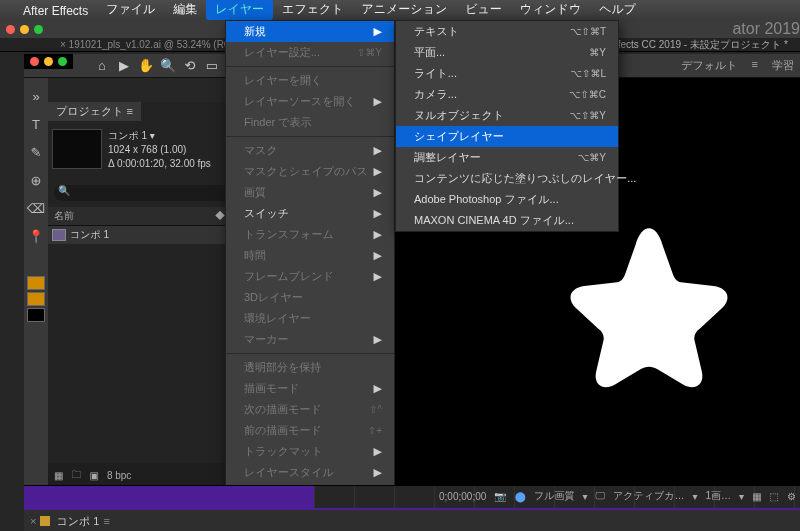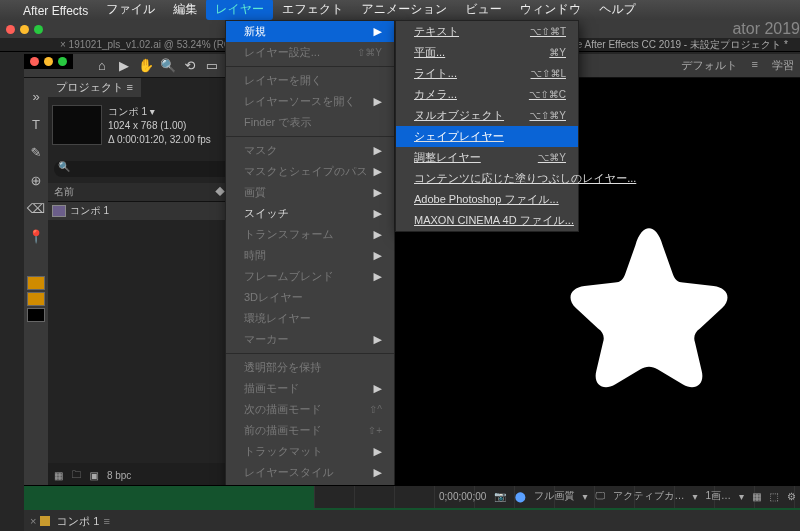--- a/index.html
+++ b/index.html
@@ -26,21 +26,21 @@
   .rightmodes{margin-left:auto;display:flex;gap:14px;color:#aaa;font-size:11px;}
 
   .workspace{display:flex;height:410px;}
   .leftcol{width:24px;background:#393939;display:flex;flex-direction:column;align-items:center;gap:8px;padding-top:8px;}
   .leftcol .tool{color:#bbb;}
   .leftcol .divider{height:10px;}
   .swatches{display:flex;flex-direction:column;gap:2px;margin-top:4px;}
   .swatch{width:18px;height:14px;border:1px solid #666;}
   .sw1{background:#d08b00}.sw2{background:#d08b00}.sw3{background:#000}
 
-  .project{width:196px;background:#232323;display:flex;flex-direction:column;}
+  .project{width:196px;background:#232323;display:flex;flex-direction:column;margin-top:24px;}
   .ptab{background:#393939;font-size:11px;padding:2px 8px;color:#ccc;width:fit-content;}
   .pinfo{display:flex;padding:8px 4px;gap:6px;}
   .thumb{width:50px;height:40px;background:#0a0a0a;border:1px solid #444;}
   .pmeta{font-size:10px;color:#ccc;line-height:1.4;}
   .pmeta .cname{display:flex;gap:4px;}
   .psearch{margin:6px;height:16px;background:#1a1a1a;border-radius:8px;position:relative;}
   .psearch::before{content:"🔍";position:absolute;left:4px;top:0;font-size:10px;color:#666;}
   .colhead{display:flex;background:#2c2c2c;font-size:10px;color:#aaa;padding:2px 6px;border-bottom:1px solid #111;justify-content:space-between;}
   .prow{display:flex;align-items:center;gap:4px;padding:2px 4px;background:#333;font-size:10px;}
   .cicon{width:14px;height:12px;background:#6b5e8a;border:1px solid #888;}
@@ -53,25 +53,25 @@
   .menu{position:absolute;background:#3f3f3f;border:1px solid #222;box-shadow:2px 4px 12px rgba(0,0,0,.6);font-size:11px;color:#ddd;}
   .menu .mi{display:flex;align-items:center;justify-content:space-between;padding:3px 12px 3px 18px;white-space:nowrap;min-height:18px;}
   .menu .mi .sc{color:#bbb;font-size:10px;margin-left:20px;}
   .menu .mi .arr{margin-left:auto;color:#ccc;}
   .menu .mi.hl{background:#0a64d6;color:#fff;}
   .menu .mi.hl .arr{color:#fff;}
   .menu .mi.dis{color:#7a7a7a;}
   .menu .mi.dis .sc{color:#6a6a6a;}
   .menu .sep{height:1px;background:#2a2a2a;margin:3px 0;}
   .layerMenu{top:20px;left:225px;width:170px;}
-  .subMenu{top:20px;left:395px;width:184px;text-decoration:underline;}
+  .subMenu{top:20px;left:395px;width:224px;}
 
   
   .timeline{position:absolute;left:24px;right:0;bottom:0;height:46px;background:#1e1e1e;border-top:1px solid #000;}
-  .tlhead{height:22px;background:#14532d;display:flex;align-items:center;gap:8px;padding:12px 6px;font-size:10px;color:#aaa;}
+  .tlhead{height:22px;background:#4c1d95;display:flex;align-items:center;gap:8px;padding:12px 6px;font-size:10px;color:#aaa;}
   .tlhead .spacer{flex:0 0 220px;}
   .tltrack{height:22px;display:flex;align-items:center;padding:0 6px;background:#2e2e2e;}
   .tlicon{width:10px;height:10px;background:#c99b2e;margin-right:6px;}
   .ruler{position:absolute;right:0;top:0;height:22px;left:290px;background:repeating-linear-gradient(90deg,#333 0,#333 1px,#262626 1px,#262626 40px);}
   .tlright{position:absolute;right:4px;top:3px;display:flex;gap:8px;font-size:10px;color:#aaa;align-items:center;}
 </style>
 </head>
 <body>
 
 <div class="menubar">

